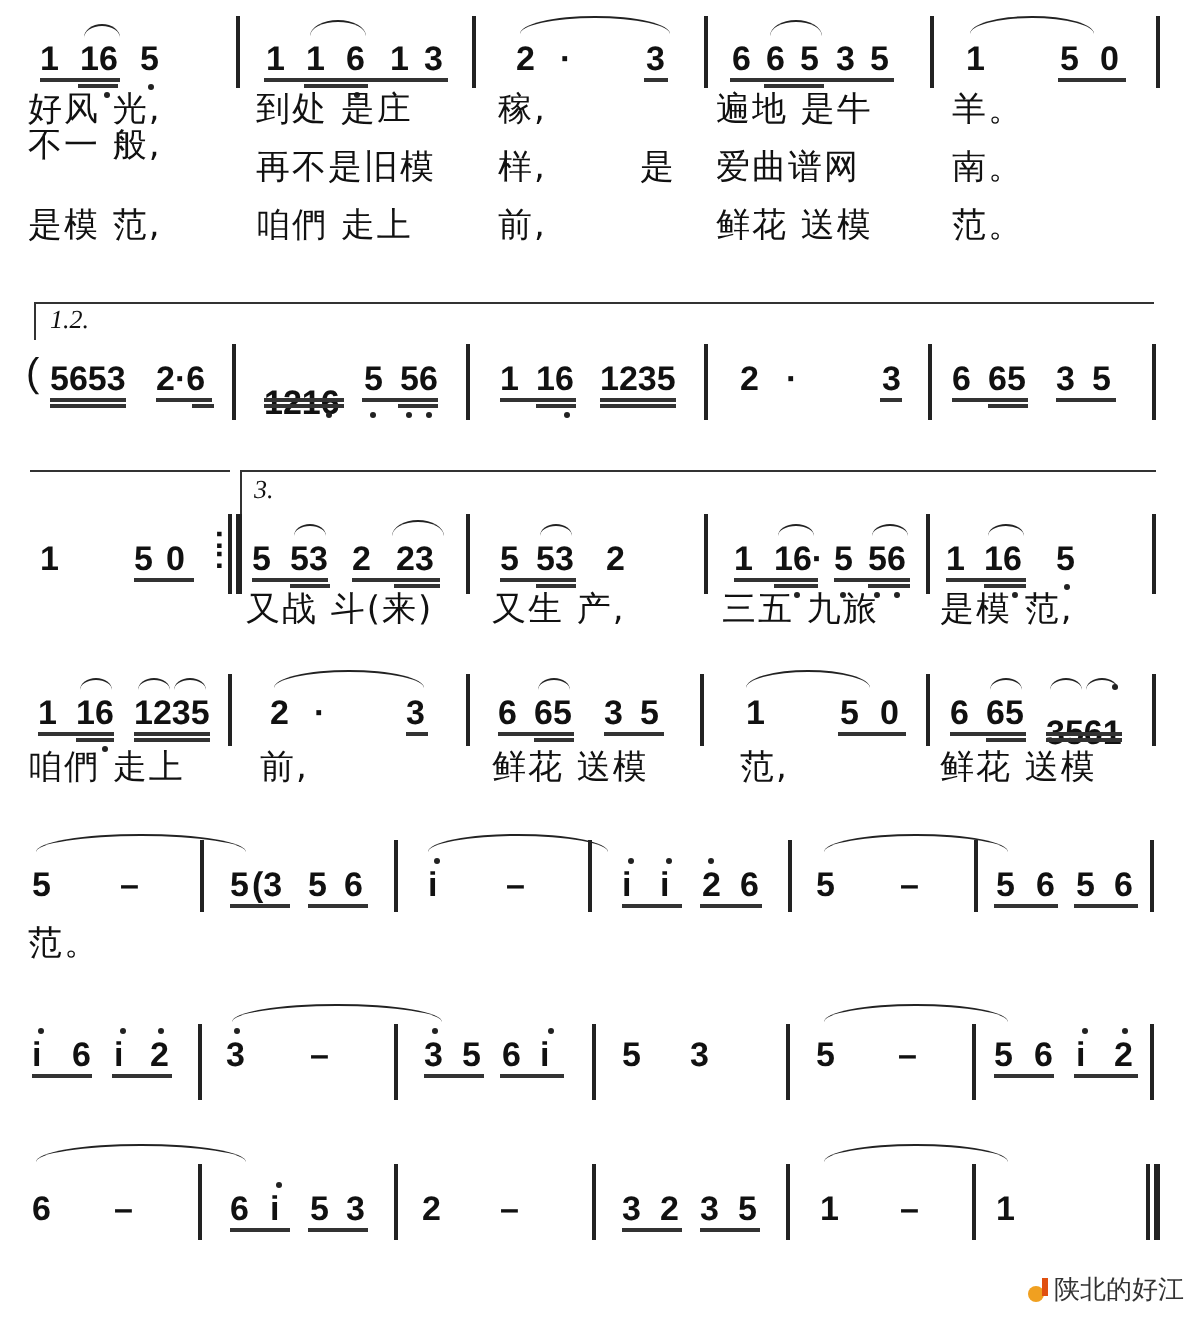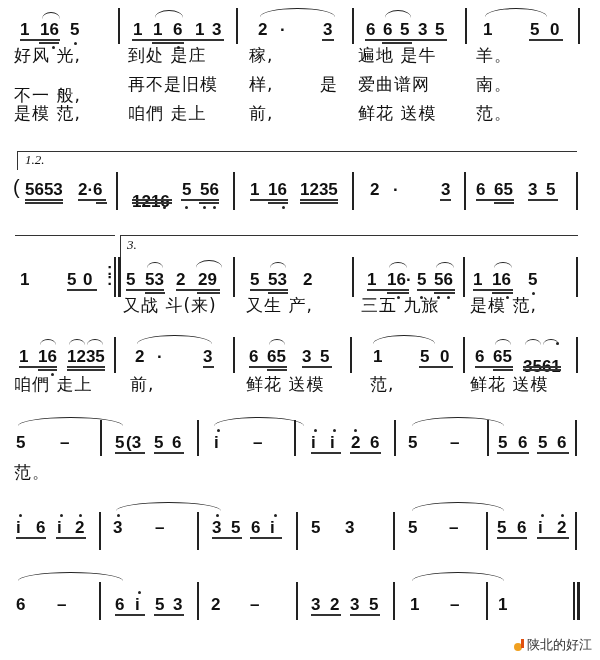--- a/index.html
+++ b/index.html
@@ -80,21 +80,21 @@
     <div class="slur" style="left:485px;top:8px;width:62px;height:8px;"></div>
 
     <div class="bar thin" style="left:578px;top:8px;height:36px;"></div>
 
     <span class="lyr" style="left:14px;top:44px;">好风 光,</span>
     <span class="lyr" style="left:128px;top:44px;">到处  是庄</span>
     <span class="lyr" style="left:249px;top:44px;">稼,</span>
     <span class="lyr" style="left:358px;top:44px;">遍地  是牛</span>
     <span class="lyr" style="left:476px;top:44px;">羊。</span>
 
-    <span class="lyr" style="left:14px;top:84px;">不一 般,</span>
+    <span class="lyr" style="left:14px;top:62px;">不一 般,</span>
     <span class="lyr" style="left:128px;top:73px;">再不是旧模</span>
     <span class="lyr" style="left:249px;top:73px;">样,</span>
     <span class="lyr" style="left:320px;top:73px;">是</span>
     <span class="lyr" style="left:358px;top:73px;">爱曲谱网</span>
     <span class="lyr" style="left:476px;top:73px;">南。</span>
 
     <span class="lyr" style="left:14px;top:102px;">是模 范,</span>
     <span class="lyr" style="left:128px;top:102px;">咱們  走上</span>
     <span class="lyr" style="left:249px;top:102px;">前,</span>
     <span class="lyr" style="left:358px;top:102px;">鲜花  送模</span>
@@ -165,21 +165,21 @@
     <span class="note" style="left:83px;top:45px;">0</span>
     <div class="ul" style="left:67px;top:64px;width:30px;"></div>
 
     <span class="repeat-dots" style="left:107px;top:40px;line-height:10px;">:<br>:</span>
     <div class="bar thin" style="left:114px;top:32px;height:40px;"></div>
     <div class="bar thick" style="left:118px;top:32px;height:40px;"></div>
 
     <span class="note" style="left:126px;top:45px;">5</span>
     <span class="note" style="left:145px;top:45px;">53</span>
     <span class="note" style="left:176px;top:45px;">2</span>
-    <span class="note" style="left:198px;top:45px;">29</span>
+    <span class="note" style="left:198px;top:45px;">23</span>
     <div class="ul" style="left:126px;top:64px;width:38px;"></div>
     <div class="ul" style="left:145px;top:67px;width:20px;"></div>
     <div class="ul" style="left:176px;top:64px;width:44px;"></div>
     <div class="ul" style="left:197px;top:67px;width:23px;"></div>
     <div class="slur" style="left:147px;top:37px;width:16px;height:5px;"></div>
     <div class="slur" style="left:196px;top:35px;width:26px;height:7px;"></div>
 
     <div class="bar thin" style="left:233px;top:32px;height:40px;"></div>
     <span class="note" style="left:250px;top:45px;">5</span>
     <span class="note" style="left:268px;top:45px;">53</span>

